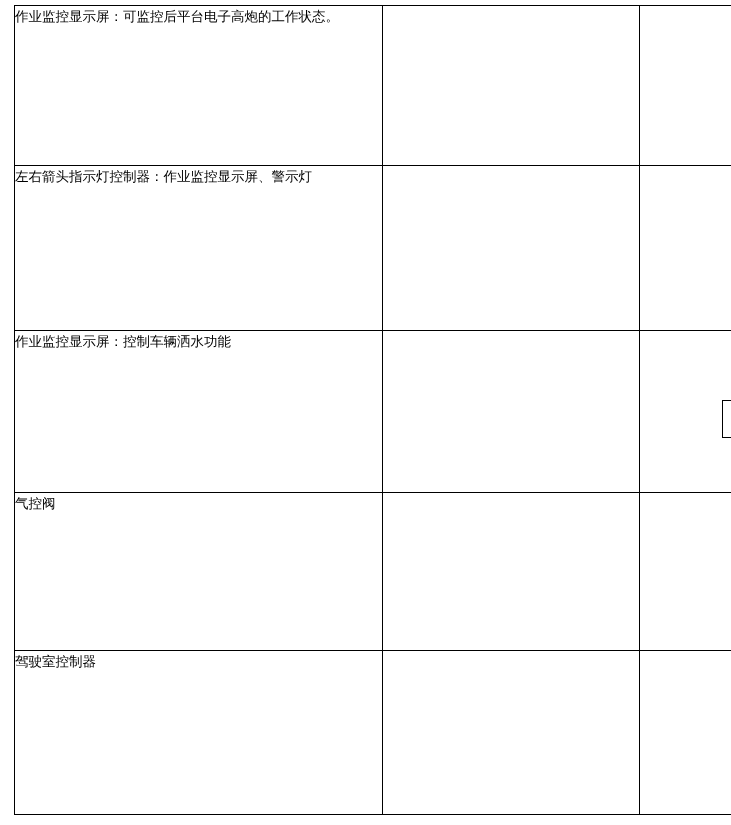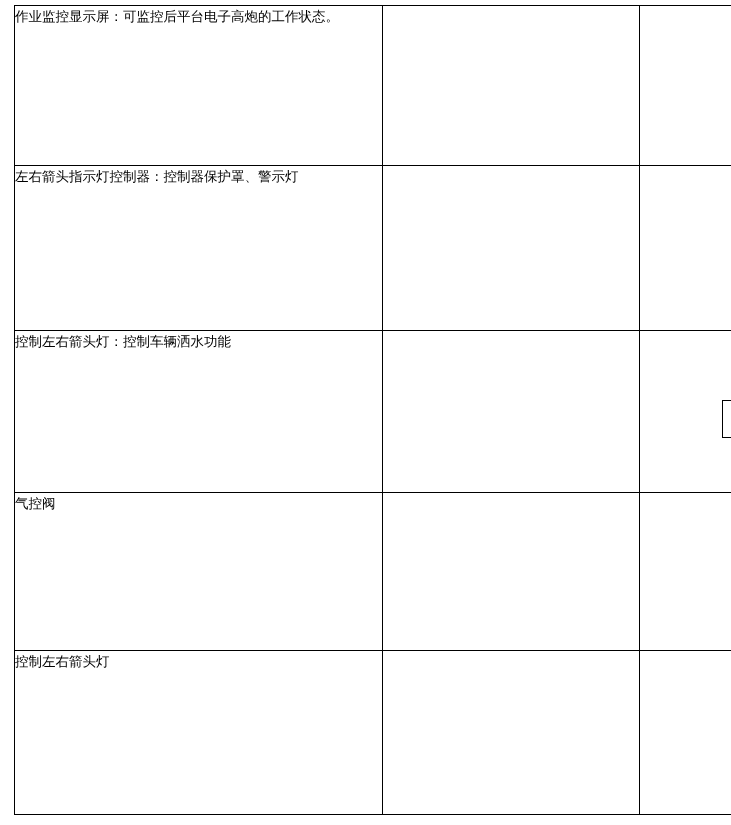--- a/index.html
+++ b/index.html
@@ -144,35 +144,35 @@
             <div class="dash"></div>
             <div class="pillar"></div>
 
           </div>
         </td>
         <td class="pad-cell"></td>
       </tr>
 
       <tr class="row2">
         <td class="desc-cell">
-          <span>左右箭头指示灯控制器：控制器保护罩、警示灯</span>
+          <span>左右箭头指示灯控制器：作业监控显示屏、警示灯</span>
         </td>
         <td class="photo-cell">
           <div class="photo ph2">
             <div class="leftwall"></div>
             <div class="panelbg"></div>
 
           </div>
         </td>
         <td class="pad-cell"></td>
       </tr>
 
       <tr class="row3">
         <td class="desc-cell">
-          <span>控制左右箭头灯：控制车辆洒水功能</span>
+          <span>作业监控显示屏：控制车辆洒水功能</span>
         </td>
         <td class="photo-cell">
           <div class="photo ph3">
             
             
             
             
             
             
             
@@ -206,21 +206,21 @@
           <div class="photo ph4">
             <div class="floor"></div>
 
           </div>
         </td>
         <td class="pad-cell"></td>
       </tr>
 
       <tr class="row5">
         <td class="desc-cell">
-          <span>控制左右箭头灯</span>
+          <span>驾驶室控制器</span>
         </td>
         <td class="photo-cell">
           <div class="photo ph5">
             
             
             
             
             
             
             

